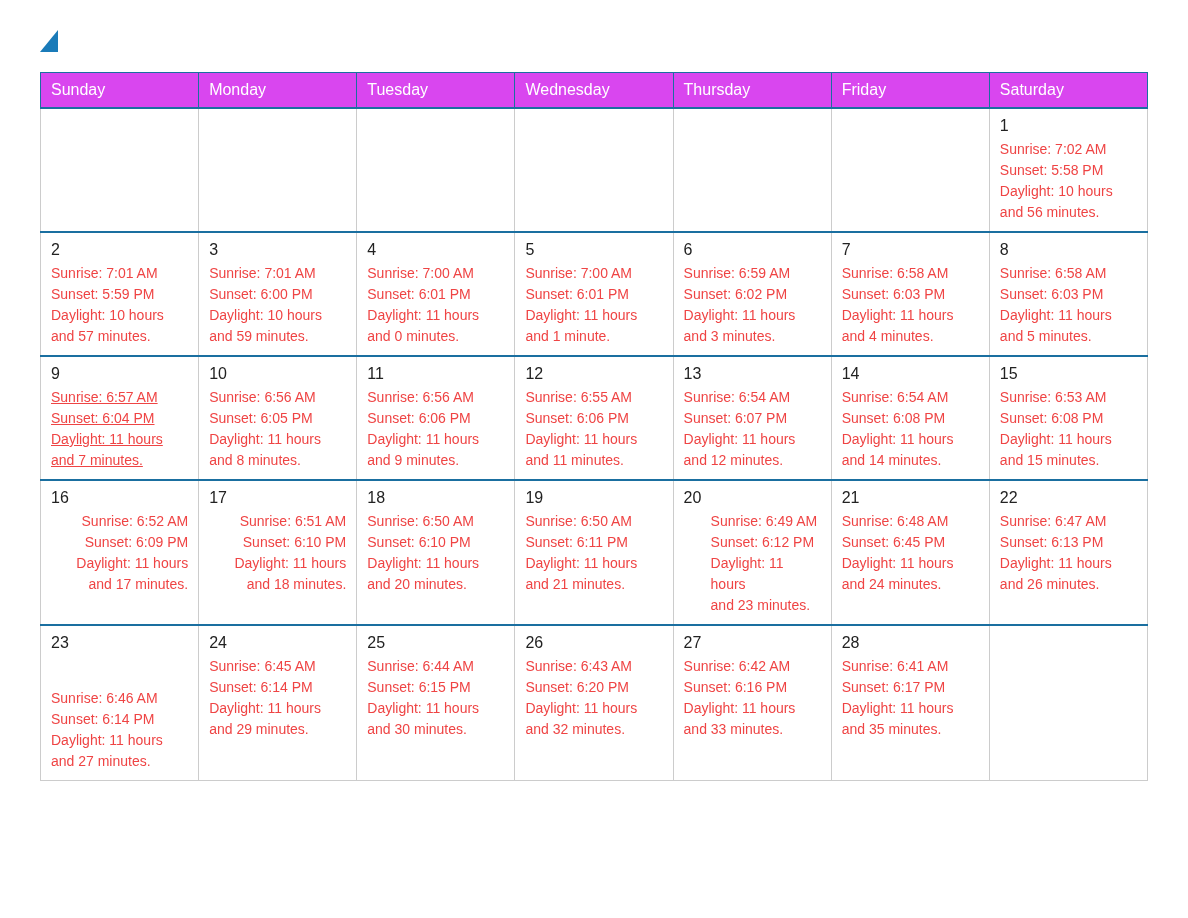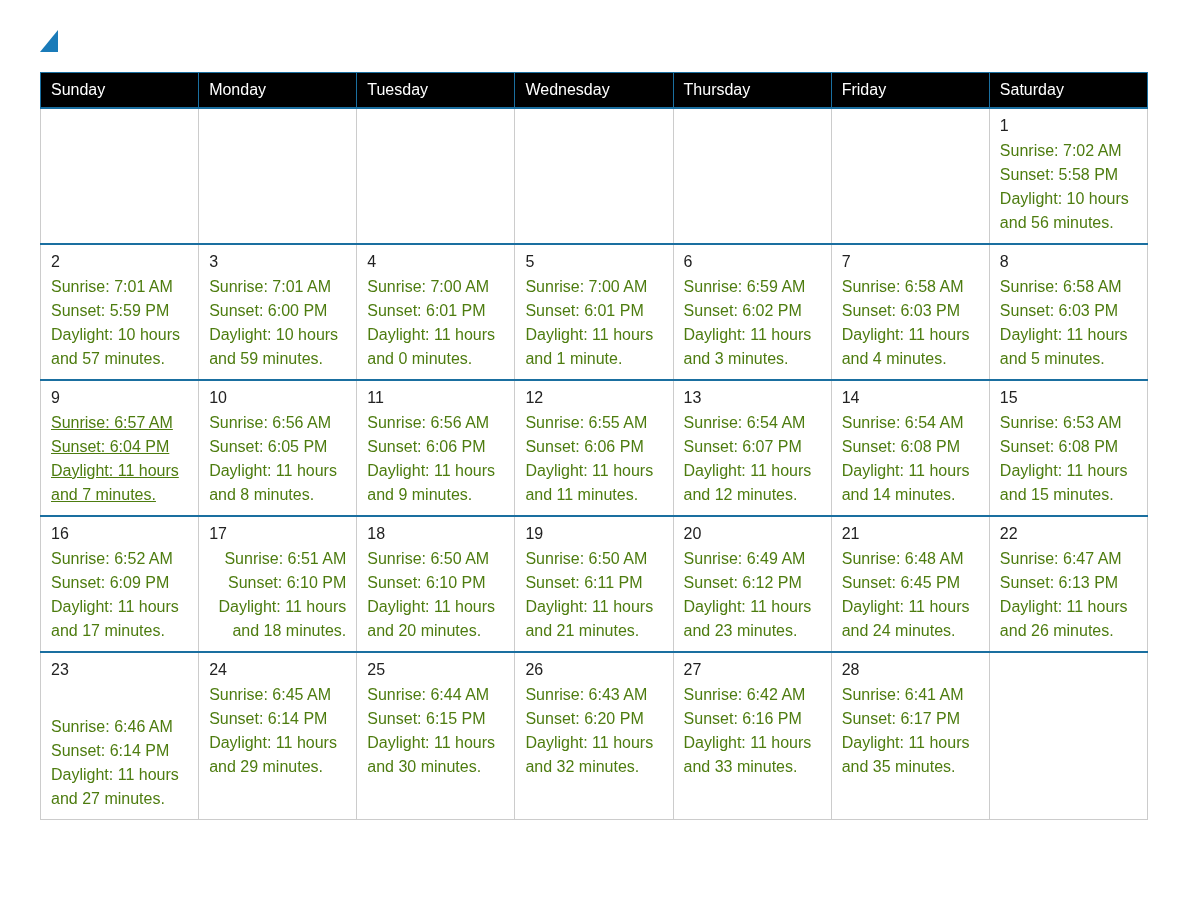--- a/index.html
+++ b/index.html
@@ -48,21 +48,21 @@
       font-size: 22px;
       color: #444;
       margin-top: 4px;
     }
     .calendar {
       width: 100%;
       border-collapse: collapse;
       border: 1px solid #999;
     }
     .calendar th {
-      background-color: #000000;
+      background-color: #d946ef;
       color: #fff;
       font-size: 16px;
       font-weight: normal;
       padding: 8px 10px;
       text-align: left;
       border: 1px solid #1a6fa0;
     }
     .calendar td {
       vertical-align: top;
       padding: 8px 10px;
@@ -77,22 +77,22 @@
       border-top: 2px solid #1a6fa0;
     }
     .day-num {
       font-size: 16px;
       font-weight: normal;
       color: #222;
       display: block;
       margin-bottom: 4px;
     }
     .day-info {
-      font-size: 16px;
-      color: #4d7c0f;
+      font-size: 14px;
+      color: #ef4444;
       line-height: 1.5;
     }
     .empty-cell {
       background: #f5f5f5;
     }
     
     .logo-svg {
       display: inline-block;
       vertical-align: middle;
     }
@@ -242,21 +242,21 @@
           <span class="day-num">15</span>
           <div class="day-info" style="white-space: pre-line;">Sunrise: 6:53 AM
 Sunset: 6:08 PM
 Daylight: 11 hours
 and 15 minutes.</div>
         </td>
       </tr>
       <tr>
         <td>
           <span class="day-num">16</span>
-          <div class="day-info" style="white-space: pre-line;">Sunrise: 6:52 AM
+          <div class="day-info" style="white-space: pre-line; text-align: right;">Sunrise: 6:52 AM
 Sunset: 6:09 PM
 Daylight: 11 hours
 and 17 minutes.</div>
         </td>
         <td>
           <span class="day-num">17</span>
           <div class="day-info" style="white-space: pre-line; text-align: right;">Sunrise: 6:51 AM
 Sunset: 6:10 PM
 Daylight: 11 hours
 and 18 minutes.</div>
@@ -270,21 +270,21 @@
         </td>
         <td>
           <span class="day-num">19</span>
           <div class="day-info" style="white-space: pre-line;">Sunrise: 6:50 AM
 Sunset: 6:11 PM
 Daylight: 11 hours
 and 21 minutes.</div>
         </td>
         <td>
           <span class="day-num">20</span>
-          <div class="day-info" style="white-space: pre-line;">Sunrise: 6:49 AM
+          <div class="day-info" style="white-space: pre-line; margin-left: 27px;">Sunrise: 6:49 AM
 Sunset: 6:12 PM
 Daylight: 11 hours
 and 23 minutes.</div>
         </td>
         <td>
           <span class="day-num">21</span>
           <div class="day-info" style="white-space: pre-line;">Sunrise: 6:48 AM
 Sunset: 6:45 PM
 Daylight: 11 hours
 and 24 minutes.</div>

